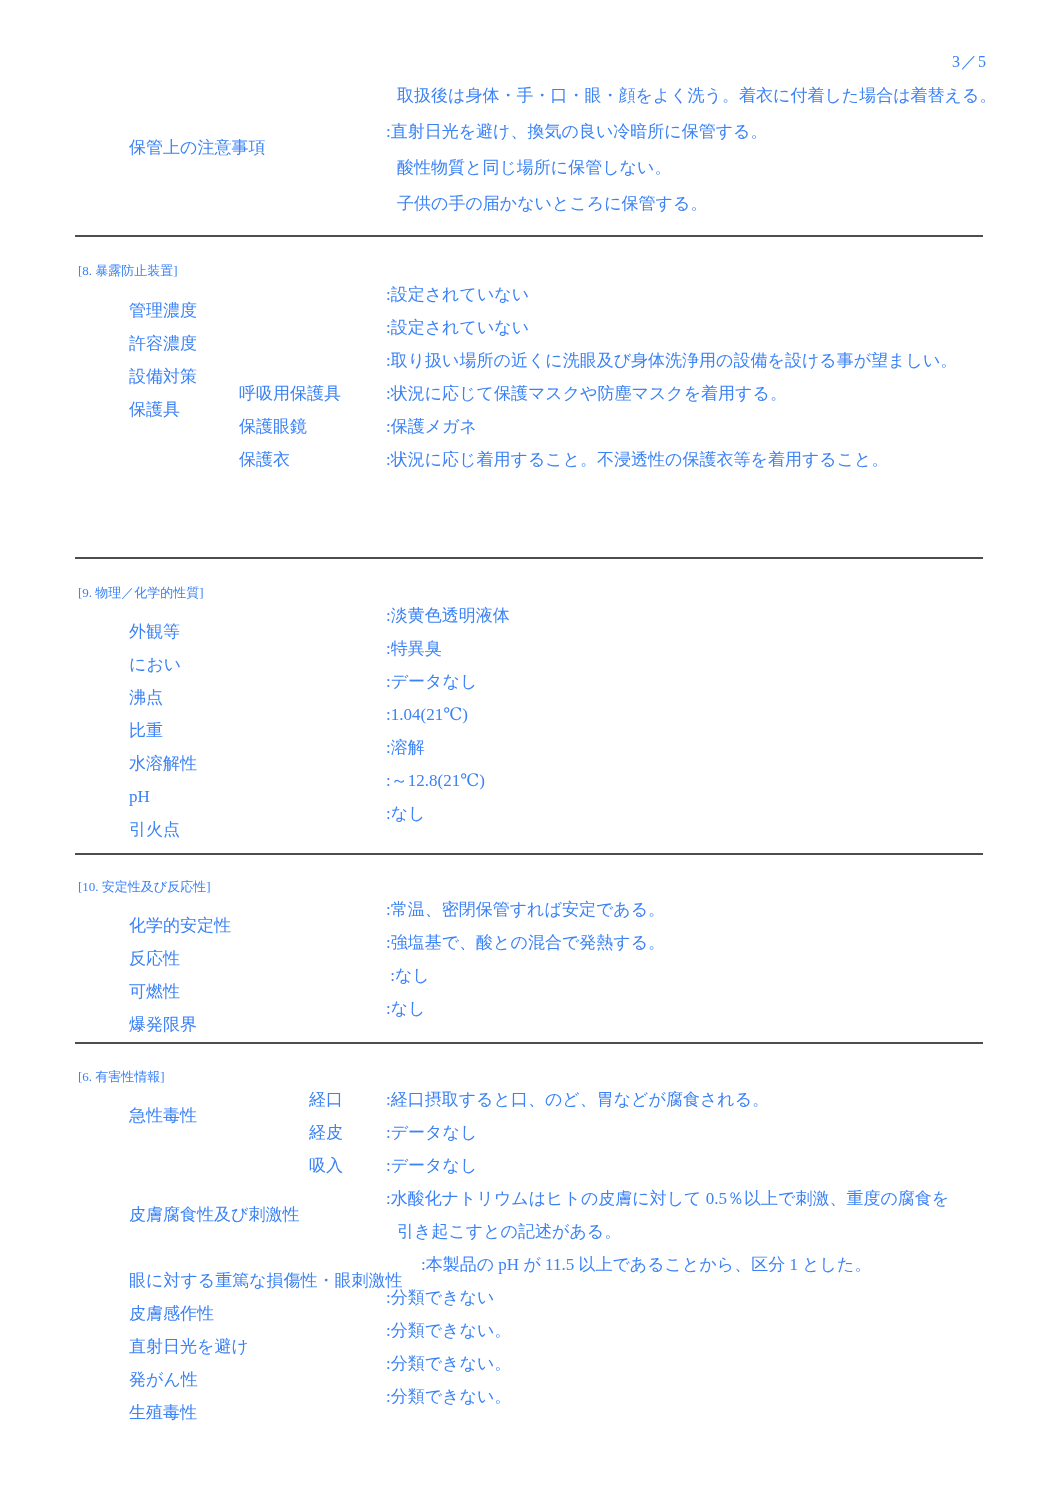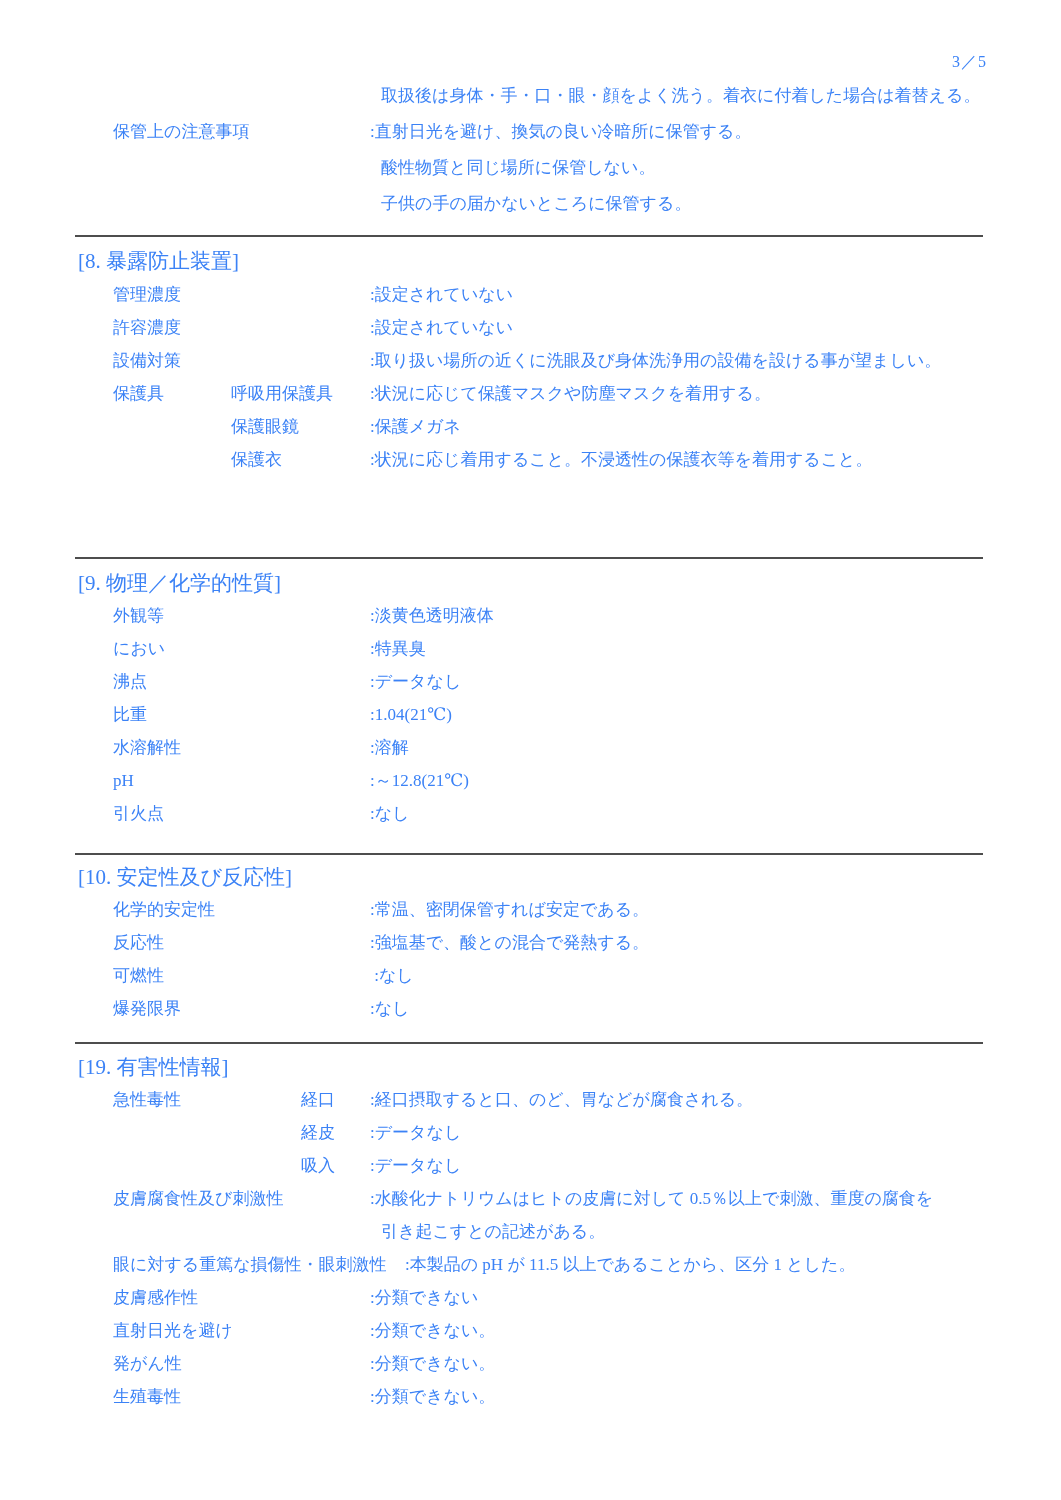--- a/index.html
+++ b/index.html
@@ -23,35 +23,36 @@
     position: absolute;
     left: 75px;
     width: 908px;
     height: 2px;
     background: #4d4d4d;
   }
   .block { position: absolute; left: 0; width: 1061px; }
   .section-title {
     position: absolute;
     left: 78px;
-    font-size: 21px;
+    font-size: 13px;
     white-space: nowrap;
-  }
-  .rows { position: absolute; left: 0; width: 882px; }
+    margin-top: 15px;
+  }
+  .rows { position: absolute; left: 16px; width: 882px; }
   .row { position: relative; height: 33px; width: 1061px; }
   .intro .row { height: 36px; }
   .row span {
     position: absolute;
     top: 0;
     font-size: 17px;
     white-space: pre;
     line-height: 20px;
   }
-  .label    { left: 113px; }
-  .sublabel { left: 223px; margin-left: 8px; }
+  .label    { left: 113px; margin-top: 16px; }
+  .sublabel { left: 223px; }
   .sub11    { left: 293px; }
   .value    { left: 370px; }
   .value.cont { left: 381px; }
   .value.wide { left: 405px; }
 </style>
 </head>
 <body>
 
 <div class="page">
 
@@ -164,21 +165,21 @@
       <div class="row">
         <span class="label">爆発限界</span>
         <span class="value">:なし</span>
       </div>
     </div>
   </div>
 
   <div class="divider" style="top:1042px"></div>
 
   <div class="block" style="top:1053px">
-    <div class="section-title" style="top:0">[19. 有害性情報]</div>
+    <div class="section-title" style="top:0">[6. 有害性情報]</div>
     <div class="rows" style="top:37px">
       <div class="row">
         <span class="label">急性毒性</span>
         <span class="sublabel sub11">経口</span>
         <span class="value">:経口摂取すると口、のど、胃などが腐食される。</span>
       </div>
       <div class="row">
         <span class="sublabel sub11">経皮</span>
         <span class="value">:データなし</span>
       </div>

